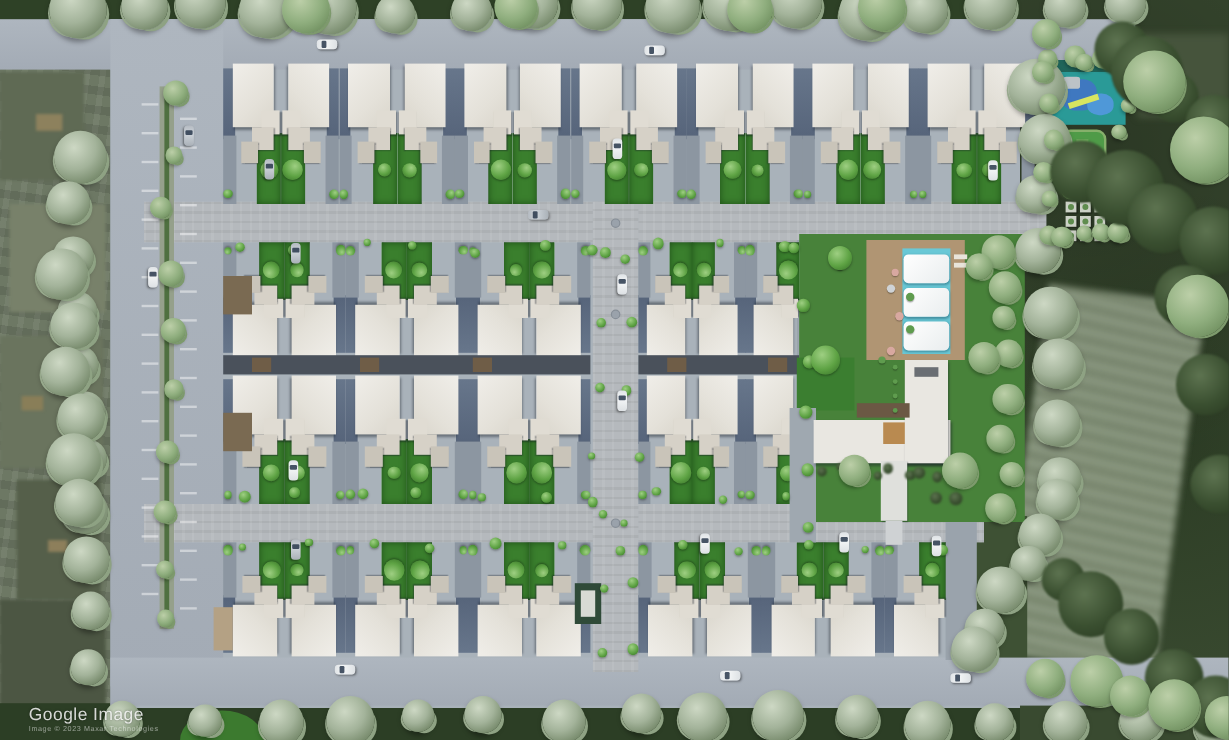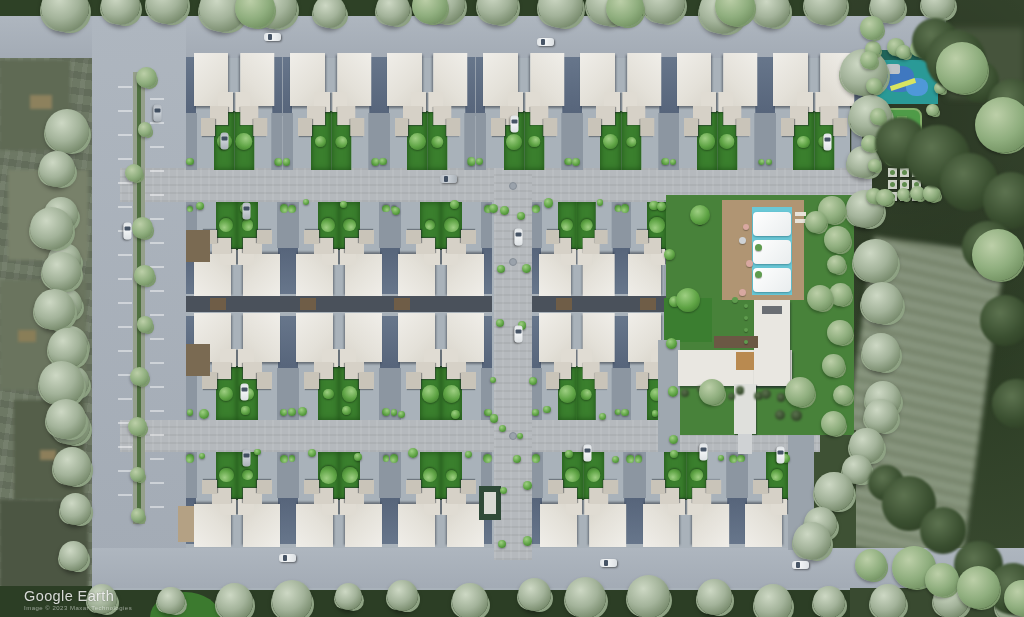--- a/index.html
+++ b/index.html
@@ -941,16 +941,16 @@
         <div class="ws"></div>
       </div>
       <div class="car w" style="left: 600px; top: 559px; transform: none;">
         <div class="ws"></div>
       </div>
       <div class="car w" style="left: 792px; top: 561px; transform: none;">
         <div class="ws"></div>
       </div>
     </div>
   <div id="watermark">
-    <div id="wm-title">Google Earth</div>
+    <div id="wm-title">Google Image</div>
     <div id="wm-attr">Image © 2023 Maxar Technologies</div>
   </div>
 </div>
 
 </body></html>

